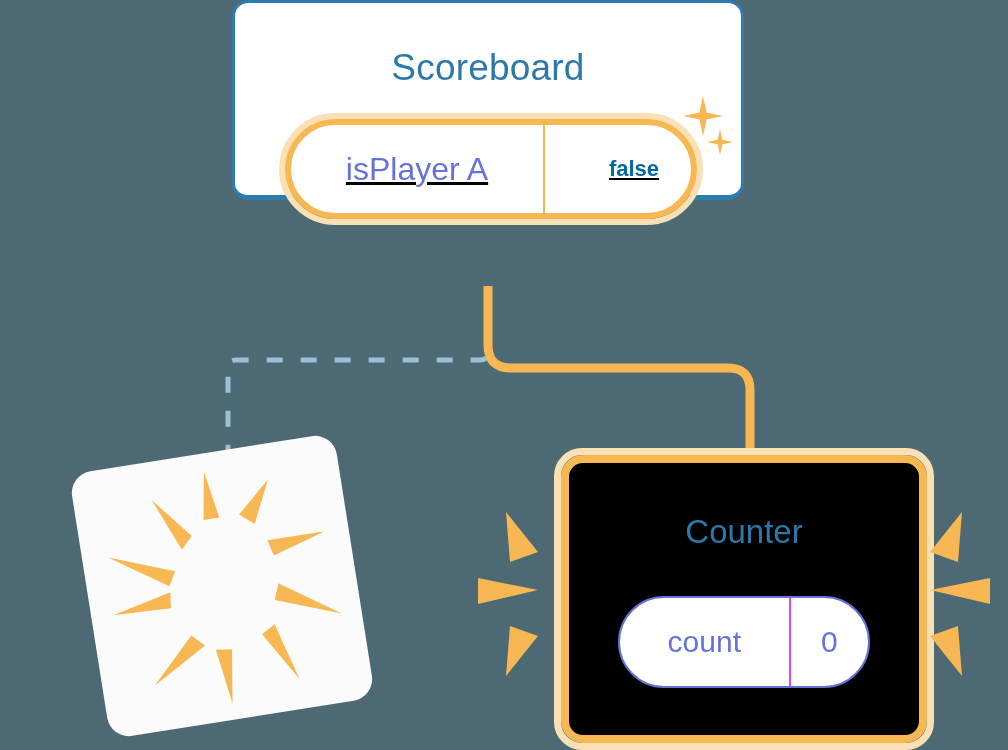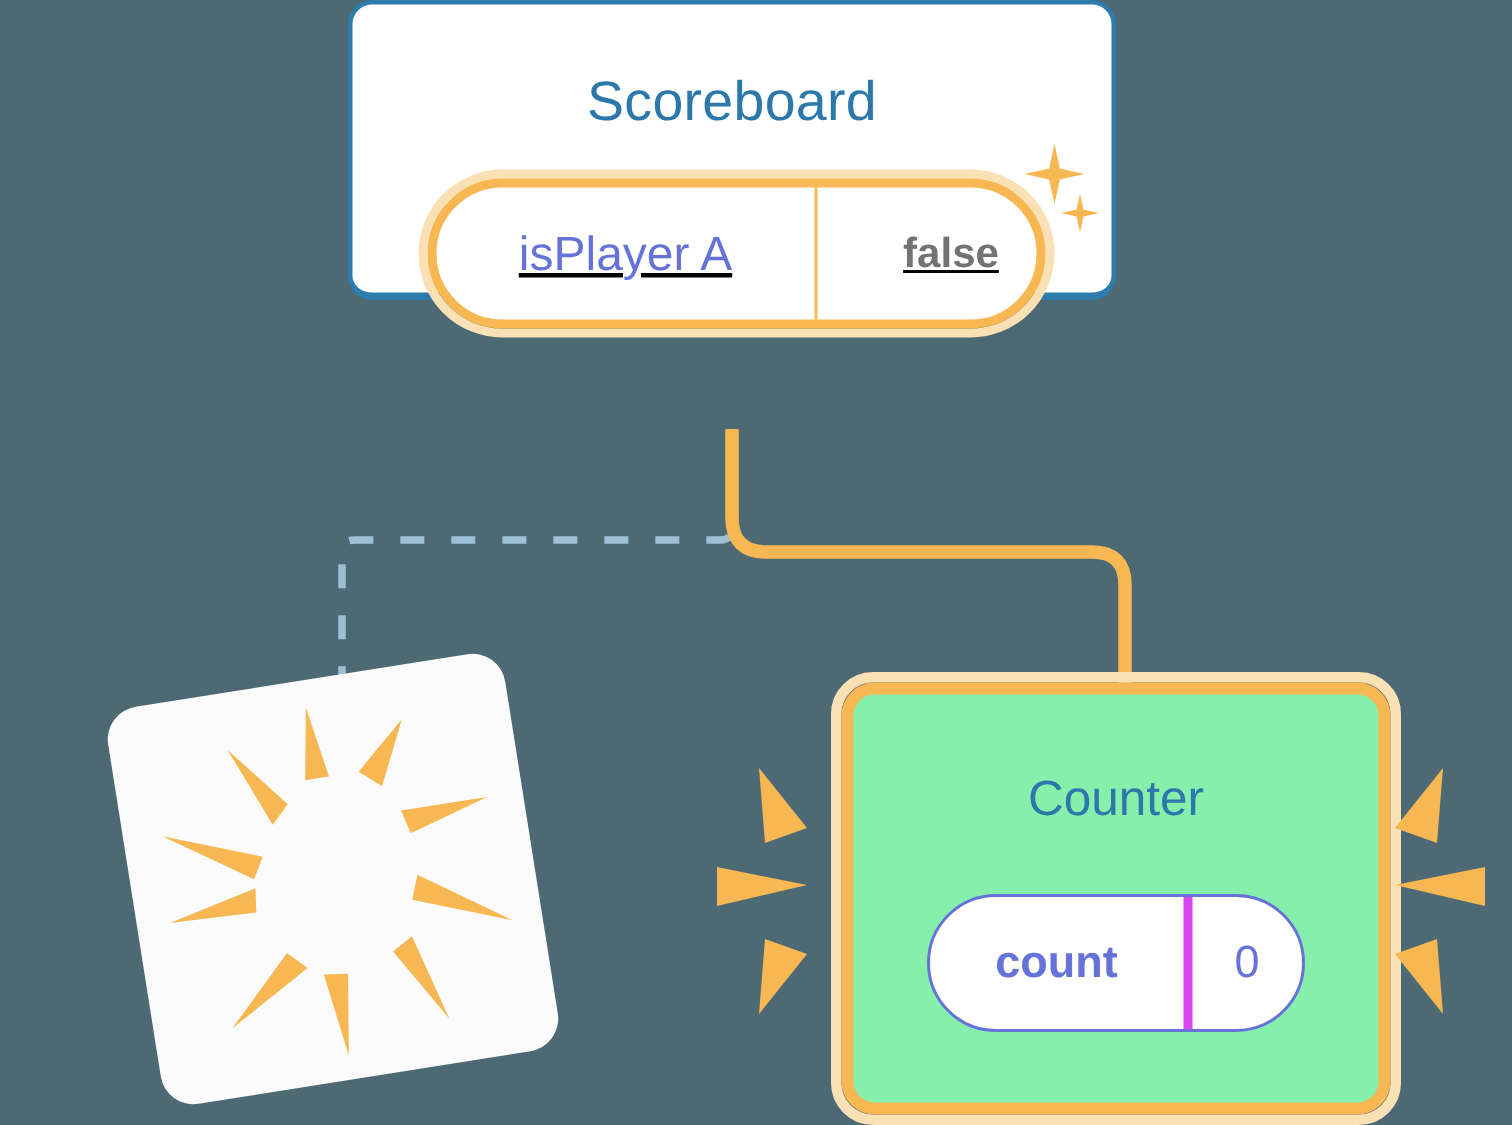--- a/index.html
+++ b/index.html
@@ -79,22 +79,22 @@
     justify-content: center;
     color: #6573d8;
     font-size: 32px;
     border-right: 2px solid #f7b752;
   }
   .sb-pill-val {
     flex: 1 1 auto;
     display: flex;
     align-items: center;
     justify-content: center;
-    color: #737373;
-    font-size: 28px;
+    color: #0369a1;
+    font-size: 22px;
     font-weight: bold;
     margin-left: 32px;
   }
 
   
   .sparkle {
     position: absolute;
     background: #f7b752;
     z-index: 7;
   }
@@ -147,21 +147,21 @@
     border-radius: 28px;
     box-sizing: border-box;
     z-index: 4;
   }
   .counter-card {
     position: absolute;
     left: 561px;
     top: 455px;
     width: 366px;
     height: 288px;
-    background: #86efac;
+    background: #000000;
     border: 8px solid #f7b752;
     border-radius: 22px;
     box-sizing: border-box;
     z-index: 5;
   }
   .counter-title {
     position: absolute;
     left: 0; right: 0;
     top: 50px;
     text-align: center;
@@ -181,22 +181,21 @@
     display: flex;
     align-items: stretch;
   }
   .ct-pill-key {
     flex: 0 0 68%;
     display: flex;
     align-items: center;
     justify-content: center;
     color: #6573d8;
     font-size: 30px;
-    border-right: 6px solid #d946ef;
-    font-weight: bold;
+    border-right: 2px solid #d946ef;
   }
   .ct-pill-val {
     flex: 1 1 auto;
     display: flex;
     align-items: center;
     justify-content: center;
     color: #6573d8;
     font-size: 30px;
   }
 

